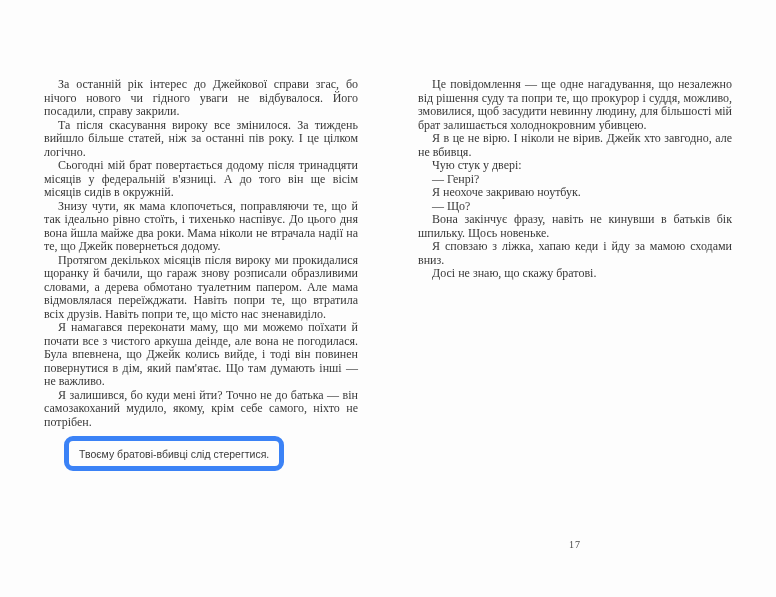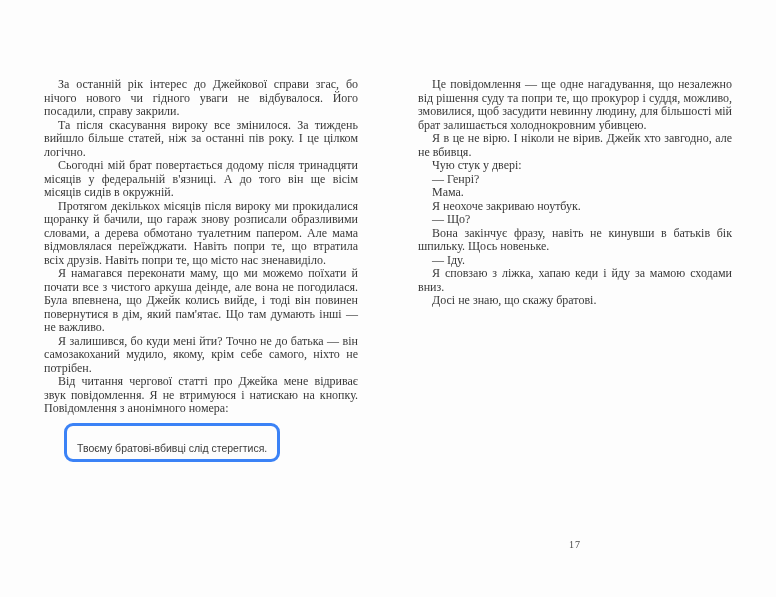--- a/index.html
+++ b/index.html
@@ -29,22 +29,22 @@
   .text-block--left  { left: 44px; }
   .text-block--right { left: 418px; }
   .text-block p {
     margin: 0;
     text-align: justify;
     text-indent: 14px;
   }
   .message-bubble {
     display: inline-block;
     margin: 7px 0 0 20px;
-    padding: 16px 10px 4px 10px;
-    border: 3px solid #3b82f6;
+    padding: 7px 10px 4px 10px;
+    border: 5px solid #3b82f6;
     border-radius: 9px;
     font-family: "Liberation Sans", sans-serif;
     font-size: 10.5px;
     color: #3c3c3c;
     text-indent: 0;
   }
   .page-number {
     position: absolute;
     top: 539px;
     width: 314px;
@@ -58,36 +58,34 @@
 </style>
 </head>
 <body>
 
 <div class="spread">
 
   <div class="text-block text-block--left">
     <p>За останній рік інтерес до Джейкової справи згас, бо нічого нового чи гідного уваги не відбувалося. Його посадили, справу закрили.</p>
     <p>Та після скасування вироку все змінилося. За тиждень вийшло більше статей, ніж за останні пів року. І це цілком логічно.</p>
     <p>Сьогодні мій брат повертається додому після тринадцяти місяців у федеральній в'язниці. А до того він ще вісім місяців сидів в окружній.</p>
+    <p>Знизу чути, як мама клопочеться, поправляючи те, що й так ідеально рівно стоїть, і тихенько наспівує. До цього дня вона йшла майже два роки. Мама ніколи не втрачала надії на те, що Джейк повернеться додому.</p>
     <p>Протягом декількох місяців після вироку ми прокидалися щоранку й бачили, що гараж знову розписали образливими словами, а дерева обмотано туалетним папером. Але мама відмовлялася переїжджати. Навіть попри те, що втратила всіх друзів. Навіть попри те, що місто нас зненавиділо.</p>
     <p>Я намагався переконати маму, що ми можемо поїхати й почати все з чистого аркуша деінде, але вона не погодилася. Була впевнена, що Джейк колись вийде, і тоді він повинен повернутися в дім, який пам'ятає. Що там думають інші — не важливо.</p>
     <p>Я залишився, бо куди мені йти? Точно не до батька — він самозакоханий мудило, якому, крім себе самого, ніхто не потрібен.</p>
-    <p>Від читання чергової статті про Джейка мене відриває звук повідомлення. Я не втримуюся і натискаю на кнопку. Повідомлення з анонімного номера:</p>
     <span class="message-bubble">Твоєму братові-вбивці слід стерегтися.</span>
   </div>
 
   <div class="text-block text-block--right">
     <p>Це повідомлення — ще одне нагадування, що незалежно від рішення суду та попри те, що прокурор і суддя, можливо, змовилися, щоб засудити невинну людину, для більшості мій брат залишається холоднокровним убивцею.</p>
     <p>Я в це не вірю. І ніколи не вірив. Джейк хто завгодно, але не вбивця.</p>
     <p>Чую стук у двері:</p>
     <p>— Генрі?</p>
-    <p>Мама.</p>
     <p>Я неохоче закриваю ноутбук.</p>
     <p>— Що?</p>
     <p>Вона закінчує фразу, навіть не кинувши в батьків бік шпильку. Щось новеньке.</p>
-    <p>— Іду.</p>
     <p>Я сповзаю з ліжка, хапаю кеди і йду за мамою сходами вниз.</p>
     <p>Досі не знаю, що скажу братові.</p>
   </div>
 
   <div class="page-number page-number--right">17</div>
 
 </div>
 
 </body></html>

